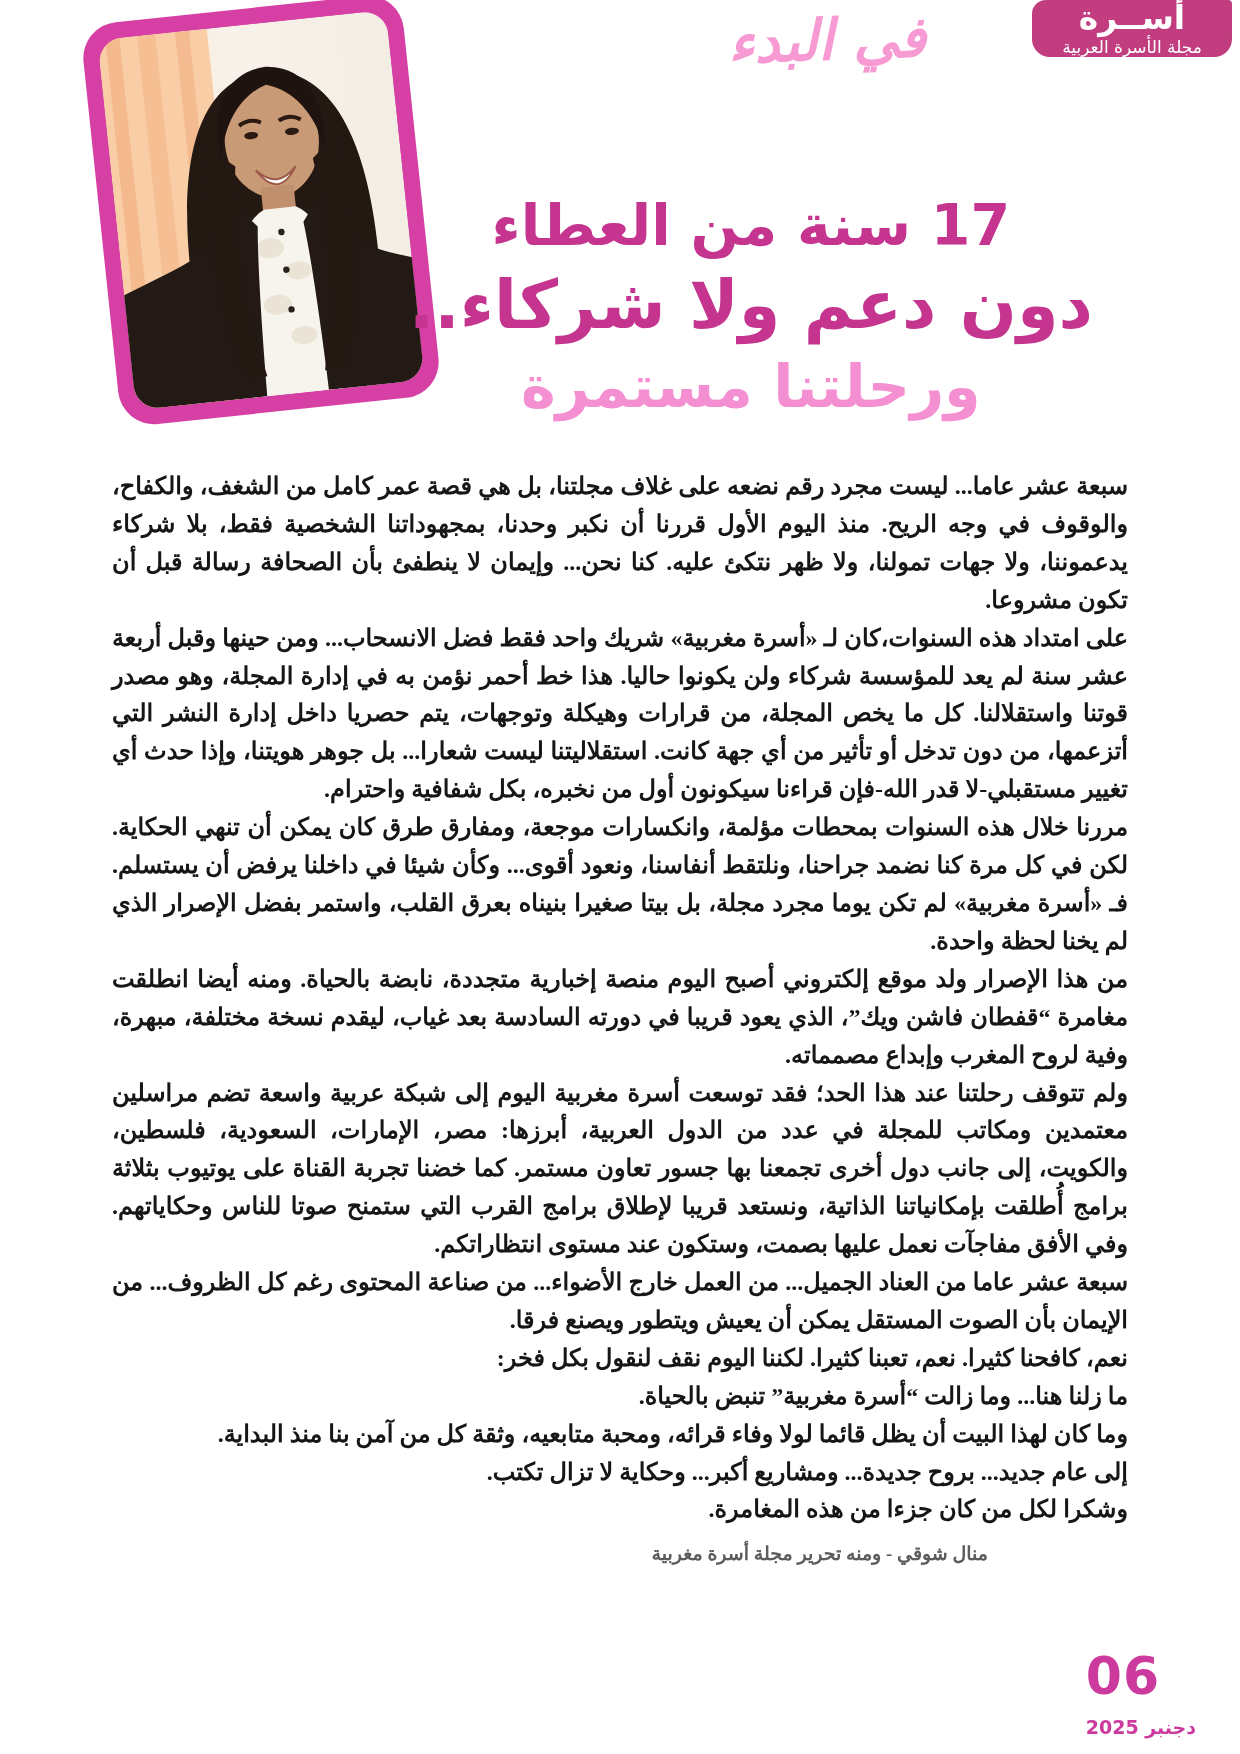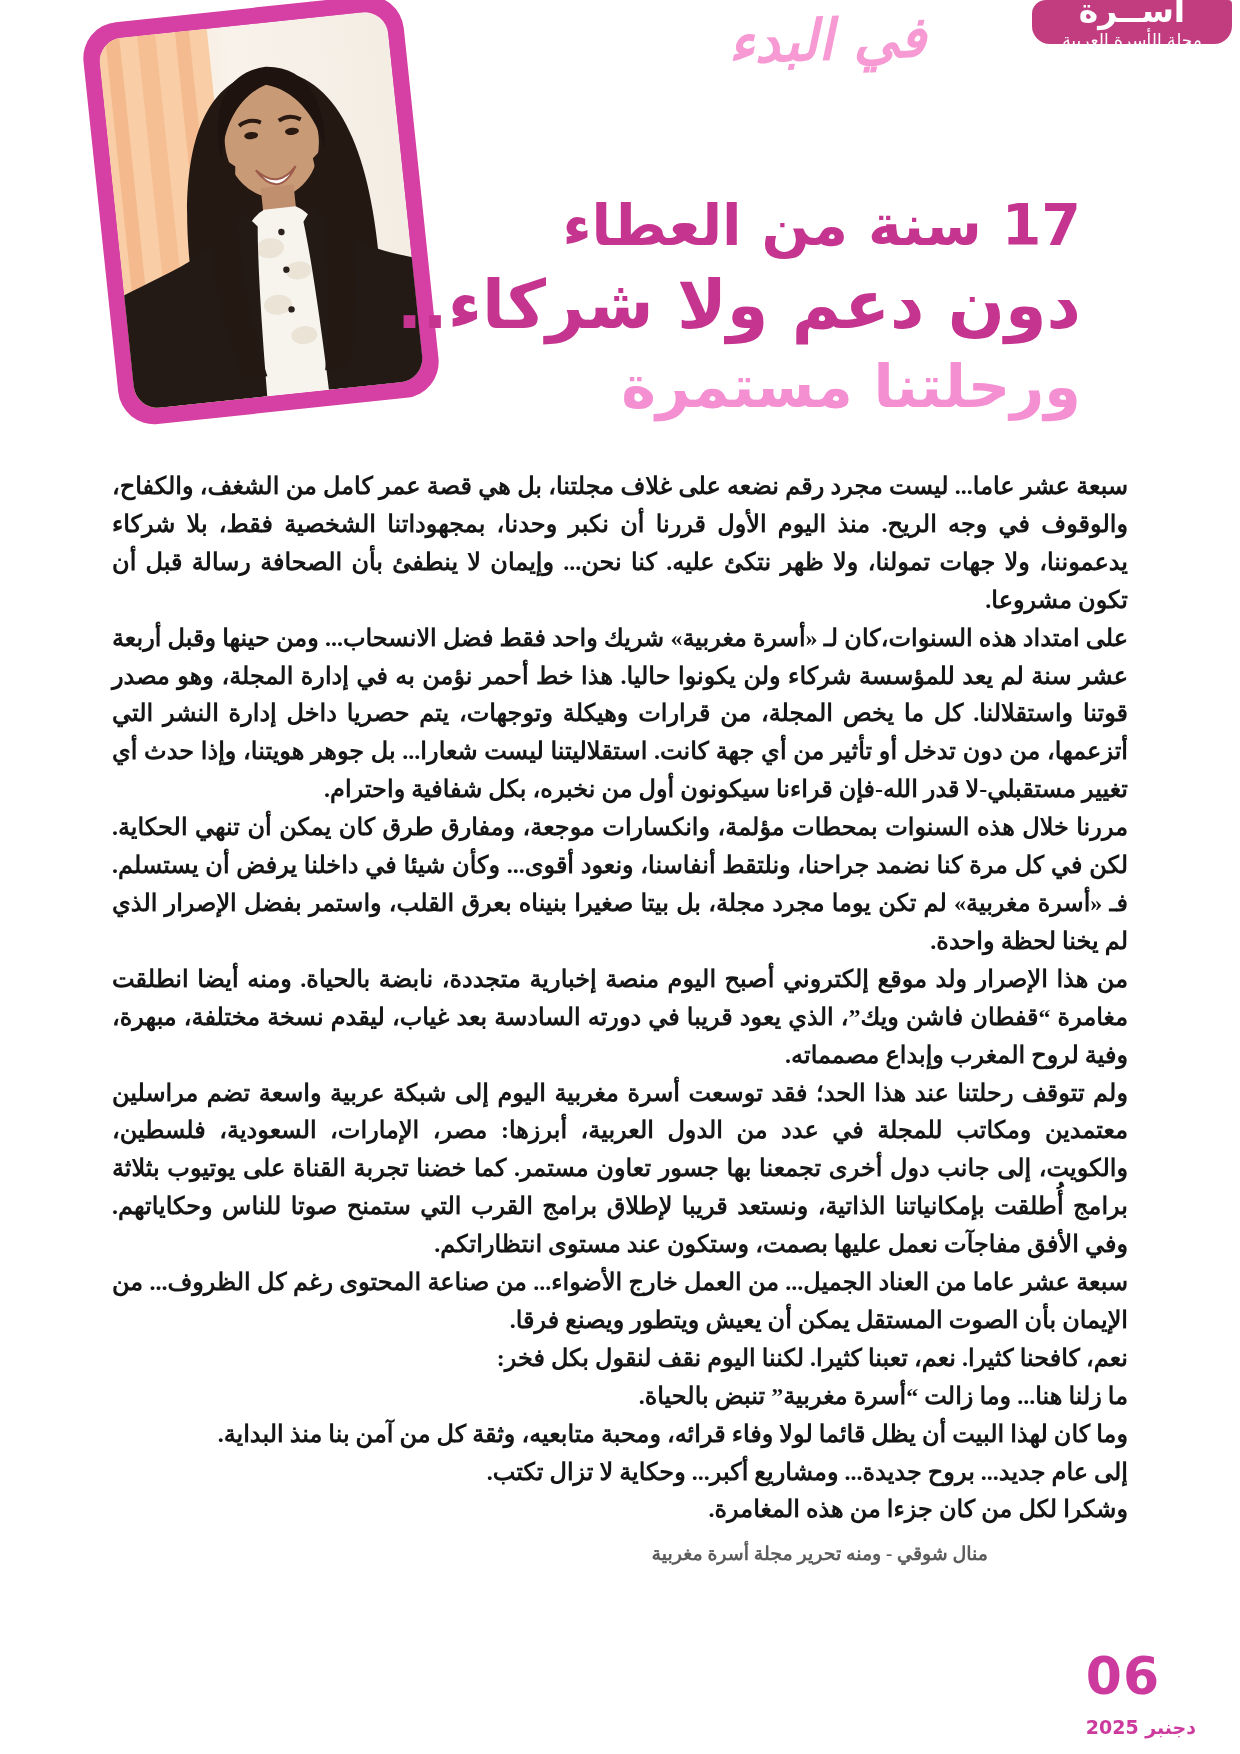--- a/index.html
+++ b/index.html
@@ -4,21 +4,21 @@
 <style>
   html,body { margin:0; padding:0; background:#ffffff; }
   .page {
     position:relative; width:1240px; height:1754px; margin:0 auto;
     background:#ffffff; overflow:hidden;
     font-family:"DejaVu Sans", sans-serif;
   }
 
   
   .logo-box {
-    position:absolute; top:0; right:8px; width:200px; height:44px;
+    position:absolute; top:0; right:8px; width:200px; height:57px;
     background:#c23d80; border-radius:14px 4px 18px 18px;
     color:#ffffff; display:flex; flex-direction:column;
     align-items:center; justify-content:center; direction:rtl;
   }
   .logo-title { font-size:33px; font-weight:bold; line-height:1; }
   .logo-subtitle { font-size:17px; margin-top:3px; letter-spacing:.5px; }
 
   
   .section-title {
     position:absolute; top:6px; right:232px; width:280px;
@@ -33,22 +33,22 @@
     background:#d63fa4; border-radius:36px; padding:16px; box-sizing:border-box;
     transform:rotate(-6deg);
   }
   .portrait-photo {
     display:block; width:100%; height:100%;
     border-radius:24px; overflow:hidden;
   }
 
   
   .headline {
-    position:absolute; top:196px; right:159px;
-    direction:rtl; text-align:right; line-height:1.05;
+    position:absolute; top:196px; right:147px;
+    direction:rtl; text-align:center; line-height:1.05;
   }
   .headline .h1 { display:block; font-size:57px; font-weight:bold; color:#c5348f; }
   .headline .h2 { display:block; font-size:67px; font-weight:bold; color:#c5348f; margin-top:14px; }
   .headline .h3 { display:block; font-size:59px; font-weight:bold; color:#f48fd2; margin-top:16px; }
 
   
   .article {
     position:absolute; top:468px; left:112px; right:112px;
     direction:rtl; text-align:justify;
     font-size:24px; line-height:1.58; font-weight:bold; color:#161616;

